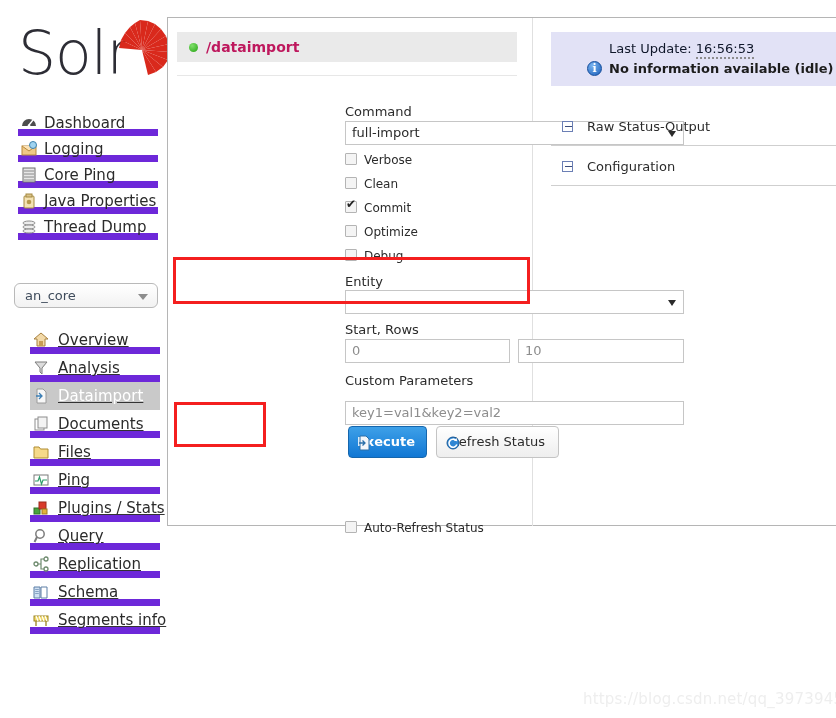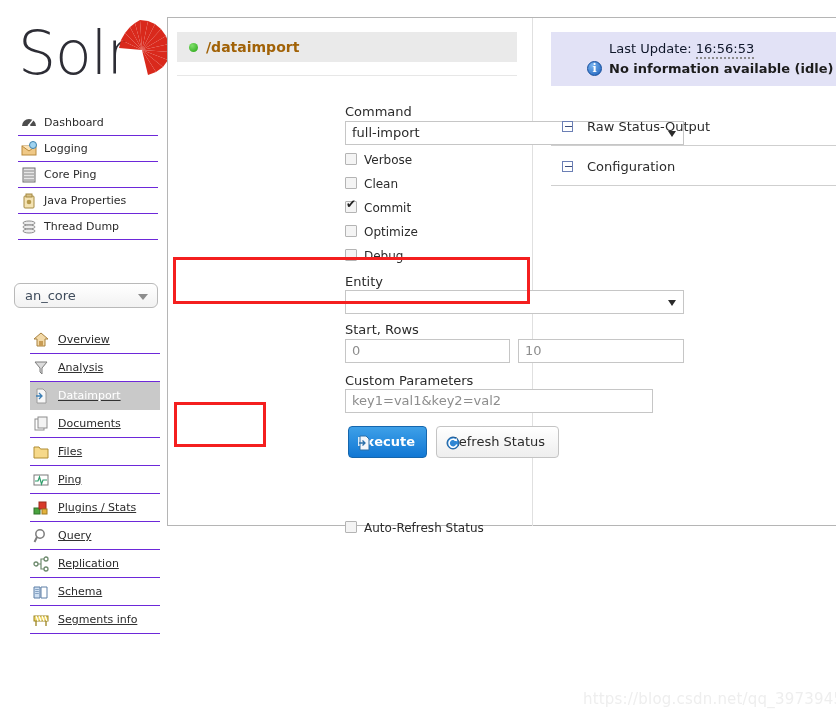--- a/index.html
+++ b/index.html
@@ -24,23 +24,23 @@
     font-size: 60px; font-weight: 300; letter-spacing: -1px;
     color: #2d2d35; line-height: 62px;
   }
   #logo-burst { position: absolute; left: 92px; top: 0px; }
 
   .nav-list { position: absolute; left: 18px; width: 140px; list-style: none; margin: 0; padding: 0; }
   #nav-main { top: 110px; }
   .nav-item {
     position: relative;
     height: 26px; line-height: 26px;
-    border-bottom: 1px solid #6d28d9;
+    border-bottom: 7px solid #6d28d9;
     padding-left: 26px;
-    font-size: 11px; color: #2b2b2b;
+    font-size: 15px; color: #2b2b2b;
     white-space: nowrap;
     cursor: pointer;
   }
   .nav-item .ic { position: absolute; left: 2px; top: 4px; width: 18px; height: 18px; }
   .nav-item.active { background: #c9c9c9; color: #ffffff; border-bottom-color: #c9c9c9; }
 
   
   #core-select {
     position: absolute; left: 14px; top: 283px;
     width: 144px; height: 25px;
@@ -73,21 +73,21 @@
     position: absolute; left: 364px; top: 0px;
     width: 1px; height: 508px; background: #e0e0e0;
   }
 
   #content-header {
     position: absolute; left: 9px; top: 14px;
     width: 340px; height: 30px;
     background: #eaeaea;
     line-height: 30px;
     padding-left: 12px;
-    font-size: 14px; font-weight: bold; color: #a16207;
+    font-size: 14px; font-weight: bold; color: #be185d;
   }
   #content-header .dot {
     display: inline-block; width: 9px; height: 9px; border-radius: 50%;
     background: radial-gradient(circle at 35% 30%, #7fe06a, #25a313);
     margin-right: 8px; vertical-align: middle; position: relative; top: -1px;
   }
   #header-rule {
     position: absolute; left: 9px; top: 57px; width: 340px; height: 1px;
     background: #e7e7e7;
   }
@@ -421,21 +421,21 @@
     <div class="selectbox" style="left:177px; top:272px; width:339px;">
       <span></span>
       <span class="caret"></span>
     </div>
 
     <div class="form-label" style="left:177px; top:304px;">Start, Rows</div>
     <div class="txtinput" style="left:177px; top:321px; width:165px;">0</div>
     <div class="txtinput" style="left:350px; top:321px; width:166px;">10</div>
 
     <div class="form-label" style="left:177px; top:355px;">Custom Parameters</div>
-    <div class="txtinput" style="left:177px; top:371px; width:308px;">key1=val1&amp;key2=val2</div>
+    <div class="txtinput" style="left:177px; top:383px; width:339px;">key1=val1&amp;key2=val2</div>
 
     <div id="btn-execute">
       <svg class="ic" viewBox="0 0 16 16">
         <path d="M4 1 H10 L13 4 V15 H4 Z" fill="#f4f7fa" stroke="#2a6fa8"></path>
         <path d="M3 8 H9 M6.5 5.5 L9 8 L6.5 10.5" stroke="#2a6fa8" stroke-width="1.3" fill="none"></path>
       </svg>
       <span>Execute</span>
     </div>
     <div id="btn-refresh">
       <svg class="ic" viewBox="0 0 16 16">

